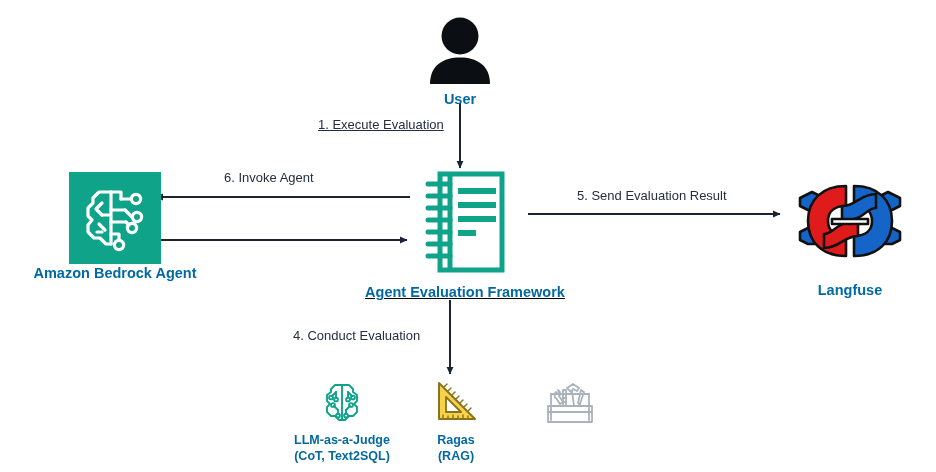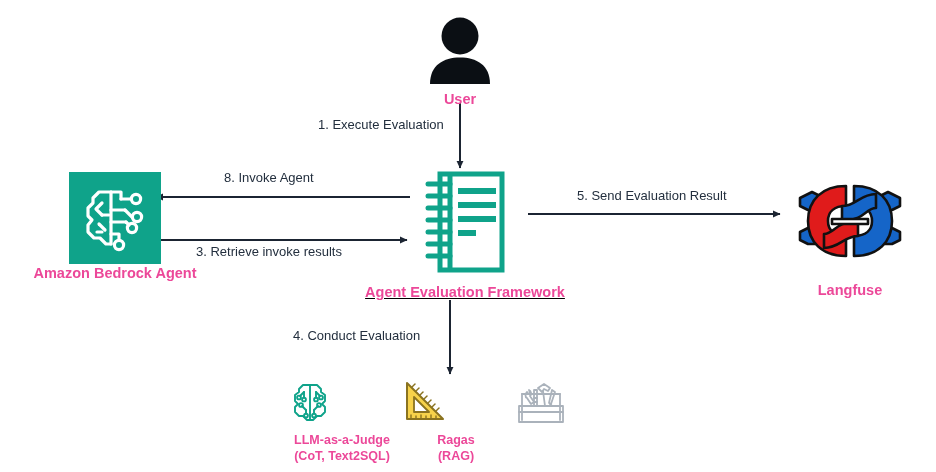--- a/index.html
+++ b/index.html
@@ -19,21 +19,21 @@
     overflow: hidden;
   }
   .node {
     position: absolute;
     display: flex;
     flex-direction: column;
     align-items: center;
   }
   .caption {
     font-weight: bold;
-    color: #ec4899;
+    color: #0369a1;
     text-align: center;
     line-height: 1.25;
     white-space: nowrap;
   }
   .caption-main { font-size: 14.5px; }
   .caption-small { font-size: 12.5px; }
   .edge-label {
     position: absolute;
     font-size: 13px;
     color: #232f3e;
@@ -55,20 +55,21 @@
     left: 286px;
     top: 378px;
     width: 340px;
     display: flex;
     justify-content: space-between;
     align-items: flex-start;
   }
   .tool {
     display: flex;
     flex-direction: column;
+    align-items: center;
     width: 112px;
   }
   .tool .caption-small { margin-top: 7px; }
 </style>
 </head>
 <body>
 
 <div id="diagram">
 
   <svg class="overlay" viewBox="0 0 936 472">
@@ -92,25 +93,24 @@
 
     <g>
       <line x1="450" y1="300" x2="450" y2="374" stroke="#1b2432" stroke-width="2" marker-end="url(#ah)"></line>
     </g>
 
     <g>
       <line x1="528" y1="214" x2="780" y2="214" stroke="#1b2432" stroke-width="2" marker-end="url(#ah)"></line>
     </g>
   </svg>
 
-  <div class="edge-label" style="left:318px; top:117px;">1. Execute Evaluation</div>
-
-  <div class="edge-label" style="left:224px; top:170px;">8. Invoke Agent</div>
-
-  <div class="edge-label" style="left:196px; top:244px;">3. Retrieve invoke results</div>
+  <div class="edge-label" style="left:318px; top:117px;text-decoration:underline;">1. Execute Evaluation</div>
+
+  <div class="edge-label" style="left:224px; top:170px;">6. Invoke Agent</div>
+
 
   <div class="edge-label" style="left:293px; top:328px;">4. Conduct Evaluation</div>
 
   <div class="edge-label" style="left:577px; top:188px;">5. Send Evaluation Result</div>
 
   <div class="node" style="left:414px; top:16px; width:92px;">
     <svg class="icon-box" width="70" height="68" viewBox="0 0 70 68">
       <circle cx="35" cy="20" r="18.5" fill="#0b0f14"></circle>
       <path d="M5 68 C5 49 18.5 41.5 35 41.5 C51.5 41.5 65 49 65 68 Z" fill="#0b0f14"></path>
     </svg>

